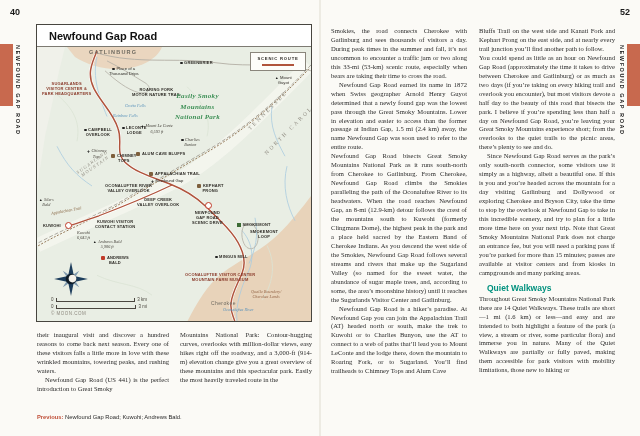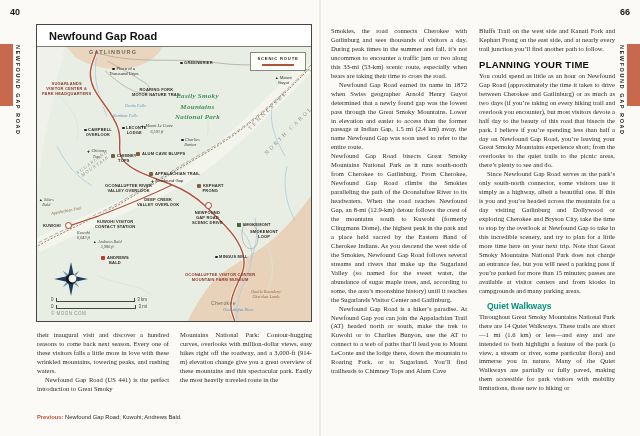--- a/index.html
+++ b/index.html
@@ -290,31 +290,30 @@
     <div class="col lcol2">
         <p class="blk-p">Mountains National Park: Contour-hugging curves, overlooks with million-dollar views, easy hikes right off the roadway, and a 3,000-ft (914-m) elevation change give you a great overview of these mountains and this spectacular park. Easily the most heavily traveled route in the</p>
       </div>
 
     <div class="caption">
       <span class="cap-prefix">Previous: </span><span>Newfound Gap Road; Kuwohi; Andrews Bald.</span>
     </div>
   </div>
 
   <div>
-    <div class="page-num right">66</div>
+    <div class="page-num right">52</div>
     <div class="tabblock right"></div>
     <div class="tabtext right">NEWFOUND GAP ROAD</div>
     <div class="col rcol1">
         <p class="blk-p">Smokies, the road connects Cherokee with Gatlinburg and sees thousands of visitors a day. During peak times in the summer and fall, it’s not uncommon to encounter a traffic jam or two along this 33-mi (53-km) scenic route, especially when bears are taking their time to cross the road.</p>
         <p class="blk-p ind">Newfound Gap Road earned its name in 1872 when Swiss geographer Arnold Henry Guyot determined that a newly found gap was the lowest pass through the Great Smoky Mountains. Lower in elevation and easier to access than the former passage at Indian Gap, 1.5 mi (2.4 km) away, the name Newfound Gap was soon used to refer to the entire route.</p>
         <p class="blk-p">Newfound Gap Road bisects Great Smoky Mountains National Park as it runs south-north from Cherokee to Gatlinburg. From Cherokee, Newfound Gap Road climbs the Smokies paralleling the path of the Oconaluftee River to its headwaters. When the road reaches Newfound Gap, an 8-mi (12.9-km) detour follows the crest of the mountains south to Kuwohi (formerly Clingmans Dome), the highest peak in the park and a place held sacred by the Eastern Band of Cherokee Indians. As you descend the west side of the Smokies, Newfound Gap Road follows several streams and rivers that make up the Sugarland Valley (so named for the sweet water, the abundance of sugar maple trees, and, according to some, the area’s moonshine history) until it reaches the Sugarlands Visitor Center and Gatlinburg.</p>
         <p class="blk-p ind">Newfound Gap Road is a hiker’s paradise. At Newfound Gap you can join the Appalachian Trail (AT) headed north or south, make the trek to Kuwohi or to Charlies Bunyon, use the AT to connect to a web of paths that’ll lead you to Mount LeConte and the lodge there, down the mountain to Roaring Fork, or to Sugarland. You’ll find trailheads to Chimney Tops and Alum Cave</p>
       </div>
     <div class="col rcol2">
         <p class="blk-p">Bluffs Trail on the west side and Kanati Fork and Kephart Prong on the east side, and at nearly every trail junction you’ll find another path to follow.</p>
-        <h3 class="blk-h">PLANNING YOUR TIME</h3>
         <p class="blk-p">You could spend as little as an hour on Newfound Gap Road (approximately the time it takes to drive between Cherokee and Gatlinburg) or as much as two days (if you’re taking on every hiking trail and overlook you encounter), but most visitors devote a half day to the beauty of this road that bisects the park. I believe if you’re spending less than half a day on Newfound Gap Road, you’re leaving your Great Smoky Mountains experience short; from the overlooks to the quiet trails to the picnic areas, there’s plenty to see and do.</p>
         <p class="blk-p ind">Since Newfound Gap Road serves as the park’s only south-north connector, some visitors use it simply as a highway, albeit a beautiful one. If this is you and you’re headed across the mountain for a day visiting Gatlinburg and Dollywood or exploring Cherokee and Bryson City, take the time to stop by the overlook at Newfound Gap to take in this incredible scenery, and try to plan for a little more time here on your next trip. Note that Great Smoky Mountains National Park does not charge an entrance fee, but you will need a parking pass if you’re parked for more than 15 minutes; passes are available at visitor centers and from kiosks in campgrounds and many parking areas.</p>
         <h3 class="blk-h2">Quiet Walkways</h3>
         <p class="blk-p">Throughout Great Smoky Mountains National Park there are 14 Quiet Walkways. These trails are short—1 mi (1.6 km) or less—and easy and are intended to both highlight a feature of the park (a view, a stream or river, some particular flora) and immerse you in nature. Many of the Quiet Walkways are partially or fully paved, making them accessible for park visitors with mobility limitations, those new to hiking or</p>
       </div>
   </div>
 </div>
 
 </body></html>

